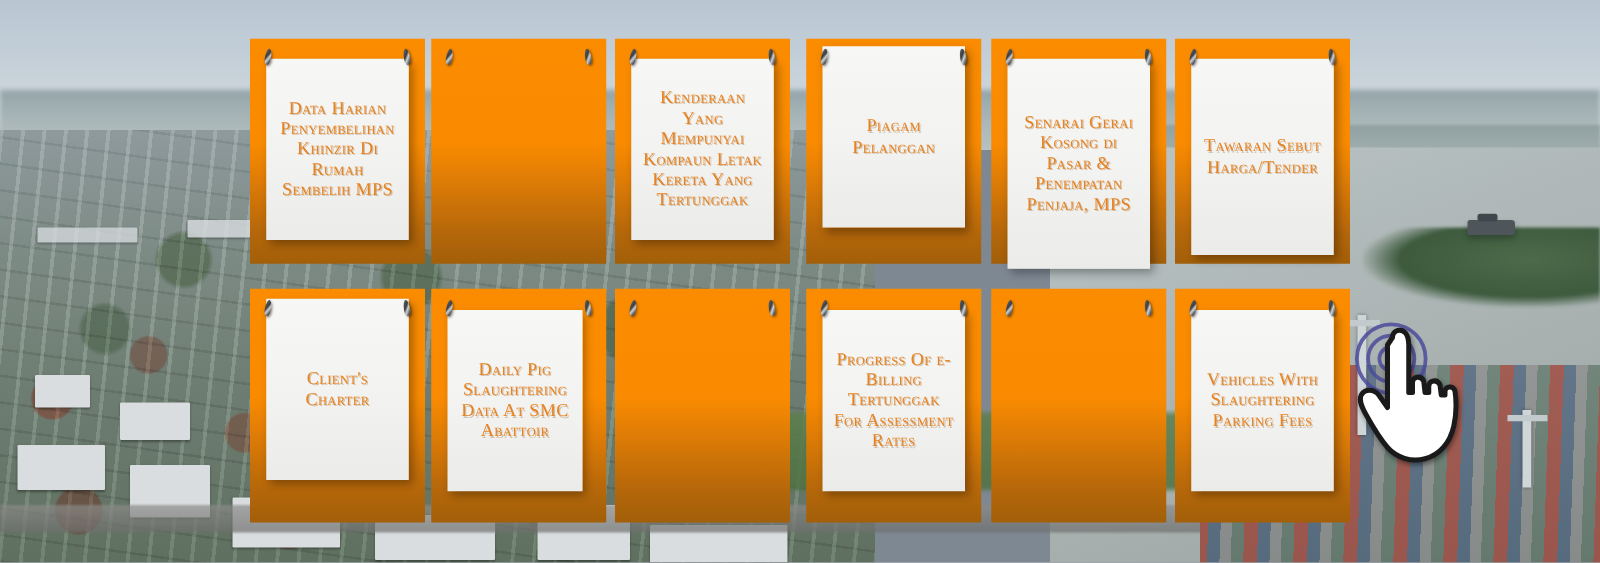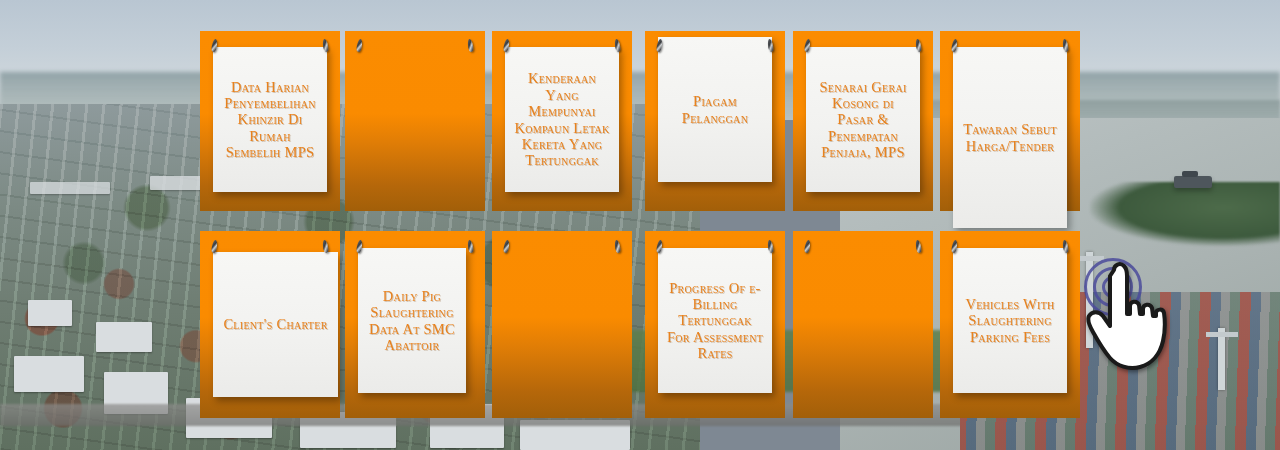--- a/index.html
+++ b/index.html
@@ -196,33 +196,33 @@
     </div>
     <div class="pin" style="left: 504px; top: 39px;"></div>
     <div class="pin right" style="left: 615px; top: 39px;"></div>
     <div class="panel" style="left: 645px; top: 31px; width: 140px; height: 180px;"></div>
     <div class="card" role="link" style="left: 658px; top: 37px; width: 114px; height: 145px;">
       <div class="card-label">Piagam Pelanggan</div>
     </div>
     <div class="pin" style="left: 657px; top: 39px;"></div>
     <div class="pin right" style="left: 768px; top: 39px;"></div>
     <div class="panel" style="left: 793px; top: 31px; width: 140px; height: 180px;"></div>
-    <div class="card" role="link" style="left: 806px; top: 47px; width: 114px; height: 145px;">
+    <div class="card" role="link" style="left: 806px; top: 47px; width: 114px; height: 168px;">
       <div class="card-label">Senarai Gerai Kosong di Pasar &amp; Penempatan Penjaja, MPS</div>
     </div>
     <div class="pin" style="left: 805px; top: 39px;"></div>
     <div class="pin right" style="left: 916px; top: 39px;"></div>
     <div class="panel" style="left: 940px; top: 31px; width: 140px; height: 180px;"></div>
-    <div class="card" role="link" style="left: 953px; top: 47px; width: 114px; height: 181px;">
+    <div class="card" role="link" style="left: 953px; top: 47px; width: 114px; height: 157px;">
       <div class="card-label">Tawaran Sebut Harga/Tender</div>
     </div>
     <div class="pin" style="left: 952px; top: 39px;"></div>
     <div class="pin right" style="left: 1063px; top: 39px;"></div>
     <div class="panel" style="left: 200px; top: 231px; width: 140px; height: 187px;"></div>
-    <div class="card" role="link" style="left: 213px; top: 252px; width: 125px; height: 145px;">
+    <div class="card" role="link" style="left: 213px; top: 239px; width: 114px; height: 145px;">
       <div class="card-label">Client's Charter</div>
     </div>
     <div class="pin" style="left: 212px; top: 240px;"></div>
     <div class="pin right" style="left: 323px; top: 240px;"></div>
     <div class="panel" style="left: 345px; top: 231px; width: 140px; height: 187px;"></div>
     <div class="card" role="link" style="left: 358px; top: 248px; width: 108px; height: 145px;">
       <div class="card-label">Daily Pig Slaughtering Data At SMC Abattoir</div>
     </div>
     <div class="pin" style="left: 357px; top: 240px;"></div>
     <div class="pin right" style="left: 468px; top: 240px;"></div>

